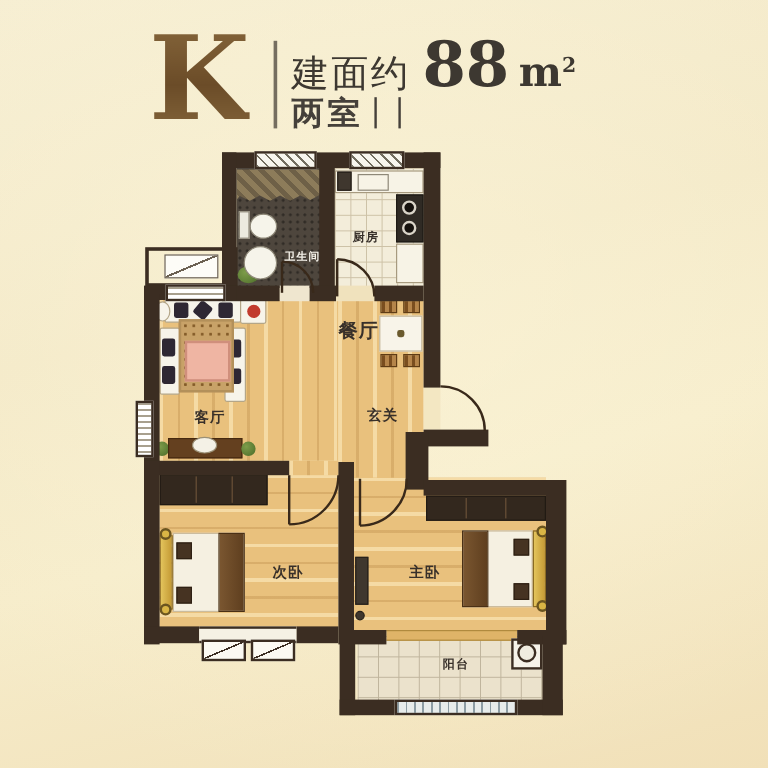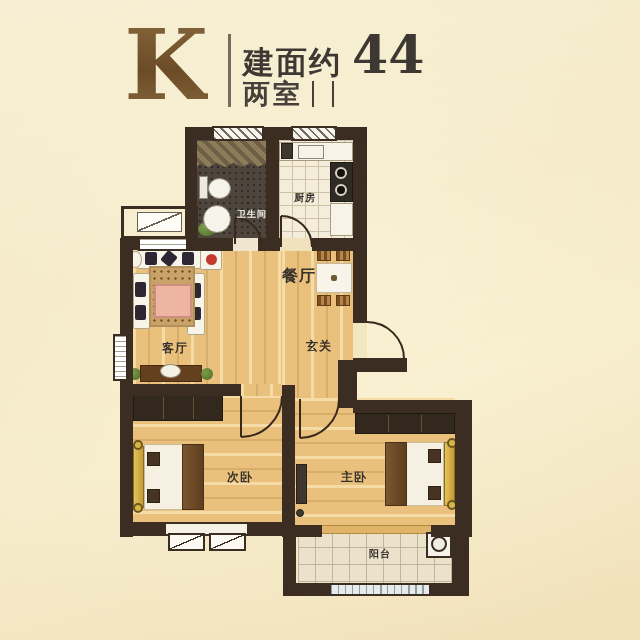--- a/index.html
+++ b/index.html
@@ -9,21 +9,21 @@
       radial-gradient(120% 90% at 50% 40%, rgba(255,250,225,.45), rgba(0,0,0,0) 70%),
       linear-gradient(165deg,#f6eed2 0%,#f3e8c6 38%,#f6ecca 62%,#f1e0b8 100%);}
   .abs{position:absolute;box-sizing:border-box;}
   
   .plan-letter{font-family:"DejaVu Serif","Liberation Serif",serif;font-weight:700;
     font-size:97px;line-height:1;color:#77552e;
     background:linear-gradient(180deg,#8a6a3e 0%,#6b4c28 55%,#8a6a3e 100%);
     -webkit-background-clip:text;background-clip:text;-webkit-text-fill-color:transparent;}
   .hdr-divider{width:3px;background:#756e60;}
   .area-line{display:flex;align-items:baseline;color:#3d3831;}
-  .area-prefix{font-size:31px;font-weight:700;letter-spacing:2px;}
+  .area-prefix{font-size:31px;font-weight:400;letter-spacing:2px;}
   .area-value{font-family:"DejaVu Serif","Liberation Serif",serif;font-size:52px;font-weight:700;margin-left:10px;}
   .area-unit{font-family:"DejaVu Serif","Liberation Serif",serif;font-size:34px;font-weight:700;margin-left:8px;}
   .area-unit sup{font-size:17px;}
   .spec-line{display:flex;align-items:center;font-size:27px;font-weight:700;letter-spacing:3px;color:#45403a;}
   .spec-sep{display:inline-block;width:2px;height:26px;background:#45403a;margin:0 9px;}
   
   .wall{background:#3b2d22;}
   .wood-v{background-color:#e9c17d;background-image:
       repeating-linear-gradient(90deg,rgba(255,240,198,.55) 0 3px,transparent 3px 15px,rgba(150,95,30,.20) 15px 17px,transparent 17px 29px);}
   .wood-h{background-color:#e9c17d;background-image:
@@ -73,21 +73,22 @@
 <body>
 
 <div class="page">
 
   <div class="abs" style="left:124px;top:17px;">
     <span class="plan-letter">K</span>
   </div>
   <div class="abs hdr-divider" style="left:228px;top:34px;height:73px;"></div>
   <div class="abs area-line" style="left:243px;top:24px;">
     <span class="area-prefix">建面约</span>
-    <span class="area-value">44</span>
+    <span class="area-value">88</span>
+    <span class="area-unit"><span>m</span><sup>2</sup></span>
   </div>
   <div class="abs spec-line" style="left:243px;top:76px;">
     <span>两室</span>
     <span class="spec-sep"></span>
     <span class="spec-sep"></span>
   </div>
 
   <div class="abs floor-bath" style="left:197px;top:140px;width:70px;height:100px;"></div>
   <div class="abs tile-kitchen" style="left:279px;top:140px;width:74px;height:100px;"></div>
   <div class="abs wood-v" style="left:133px;top:250px;width:149px;height:134px;"></div>

